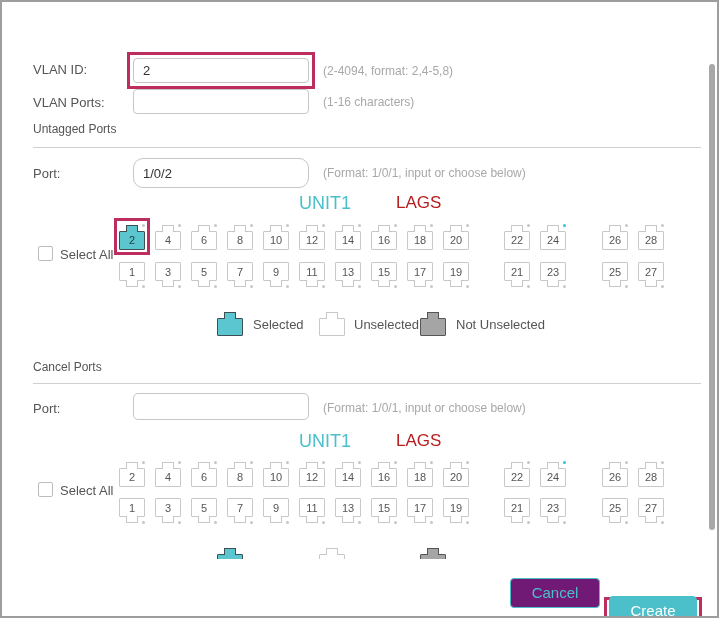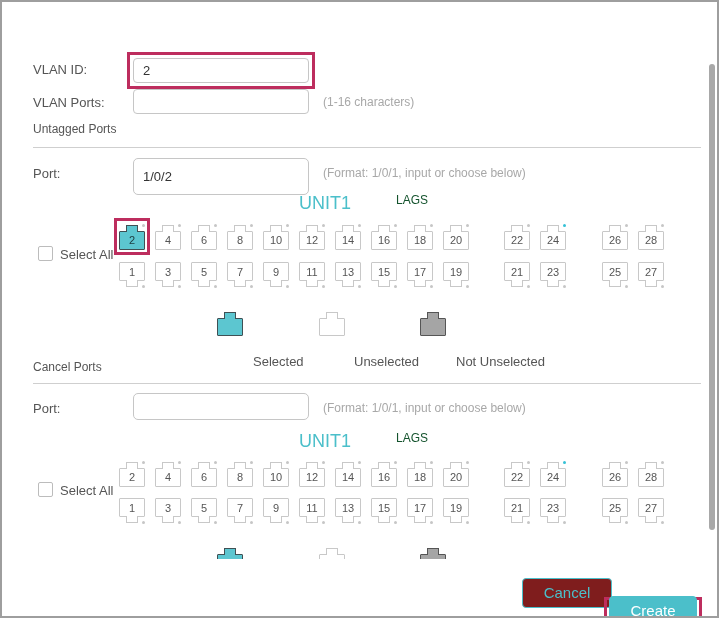--- a/index.html
+++ b/index.html
@@ -13,21 +13,21 @@
     color:#fff;font-size:15px;font-weight:bold;line-height:38px;padding-left:29px;}
   .content{position:absolute;left:0;top:38px;width:705px;height:519px;overflow:hidden;}
   .lbl{position:absolute;font-size:13px;color:#555;}
   .hint{position:absolute;font-size:12px;color:#a8a8a8;}
   .txt{position:absolute;border:1px solid #c6c6c6;border-radius:4px;background:#fff;
     font-family:"Liberation Sans",sans-serif;font-size:13px;color:#333;padding:0 9px;outline:none;}
   .pink-box{position:absolute;border:3px solid var(--highlight-pink);}
   .section-title{position:absolute;font-size:12px;color:#555;}
   .hr{position:absolute;left:31px;width:668px;height:1px;background:#cfcfcf;}
   .unit-tab{position:absolute;font-size:18px;color:var(--accent-teal);cursor:pointer;}
-  .lags-tab{position:absolute;font-size:12px;color:#14532d;cursor:pointer;}
+  .lags-tab{position:absolute;font-size:17px;color:#b91c1c;cursor:pointer;}
   .checkbox{position:absolute;width:15px;height:15px;border:1px solid #bcbcbc;border-radius:2px;background:#fff;cursor:pointer;}
   
   .port{position:absolute;width:26px;height:27px;cursor:pointer;}
   .pbody{position:absolute;left:0;width:26px;height:19px;background:#fff;border:1px solid #c8c8c8;border-radius:1px;}
   .port.top .pbody{top:8px;}
   .port.bottom .pbody{top:0;}
   .ptab{position:absolute;left:7px;width:12px;height:7px;background:#fff;border:1px solid #c8c8c8;}
   .port.top .ptab{top:2px;border-bottom:none;}
   .port.bottom .ptab{top:18px;border-top:none;}
   .pnum{position:absolute;width:100%;text-align:center;font-size:11px;color:#555;line-height:1;}
@@ -39,51 +39,52 @@
   .pdot.dot-up{background:#35c1d6;}
   .port.selected .pbody,.port.selected .ptab{background:var(--selected-fill);border-color:#3f5054;}
   .port.selected .pnum{color:#1d3b3f;}
   .port-highlight{position:absolute;width:36px;height:37px;border:3px solid var(--highlight-pink);}
   
   .legend-icon{position:absolute;width:26px;height:25px;}
   .legend-icon .pbody{top:7px;height:18px;}
   .legend-icon .ptab{top:1px;border-bottom:none;}
   .legend-icon.sel .pbody,.legend-icon.sel .ptab{background:var(--selected-fill);border-color:#3f5054;}
   .legend-icon.na .pbody,.legend-icon.na .ptab{background:var(--not-available-fill);border-color:#555;}
-  .legend-label{position:absolute;font-size:13px;color:#555;margin-top:37px;}
+  .legend-label{position:absolute;font-size:13px;color:#555;}
   
   .scroll-thumb{position:absolute;left:707px;top:62px;width:6px;height:466px;background:#a8a8a8;border-radius:3px;cursor:pointer;}
   
   .btn{position:absolute;height:30px;border-radius:4px;font-family:"Liberation Sans",sans-serif;
     font-size:15px;text-align:center;line-height:28px;cursor:pointer;}
-  .btn-cancel{left:520px;top:576px;width:90px;background:#7f1d1d;border:1px solid var(--accent-teal);color:var(--accent-teal);}
+  .btn-cancel{left:508px;top:576px;width:90px;background:#701a75;border:1px solid var(--accent-teal);color:var(--accent-teal);}
   .btn-create-wrap{position:absolute;left:602px;top:595px;width:98px;height:28px;border:3px solid var(--highlight-pink);
     display:flex;align-items:center;justify-content:center;}
   .btn-create{position:static;width:88px;background:var(--accent-teal);border:1px solid var(--accent-teal);color:#fff;}
 </style>
 </head>
 <body>
 
 <div class="dialog">
 
   <div class="content">
 
     <div class="lbl" style="left:31px;top:22px">VLAN ID:</div>
     <div class="pink-box" style="left:125px;top:12px;width:188px;height:37px"></div>
     <input class="txt" style="left: 131px; top: 18px; width: 176px; height: 25px;" value="2">
+    <div class="hint" style="left:321px;top:24px">(2-4094, format: 2,4-5,8)</div>
 
     <div class="lbl" style="left:31px;top:55px">VLAN Ports:</div>
     <input class="txt" style="left: 131px; top: 49px; width: 176px; height: 25px;" value="">
     <div class="hint" style="left:321px;top:55px">(1-16 characters)</div>
 
     <div class="section-title" style="left:31px;top:82px">Untagged Ports</div>
     <div class="hr" style="top:107px"></div>
 
     <div class="lbl" style="left:31px;top:126px">Port:</div>
-    <input class="txt" style="left: 131px; top: 118px; width: 176px; height: 37px; border-radius: 5px;" value="1/0/2">
+    <input class="txt" style="left: 131px; top: 118px; width: 176px; height: 30px; border-radius: 10px;" value="1/0/2">
     <div class="hint" style="left:321px;top:126px">(Format: 1/0/1, input or choose below)</div>
 
     <div class="unit-tab" style="left:297px;top:153px">UNIT1</div>
     <div class="lags-tab" style="left:394px;top:153px">LAGS</div>
 
     <span class="checkbox" style="left:36px;top:206px"></span>
     <div class="lbl" style="left:58px;top:207px">Select All</div>
 
     <div>
         <div class="port-highlight" style="left: 112px; top: 178px;"></div>

